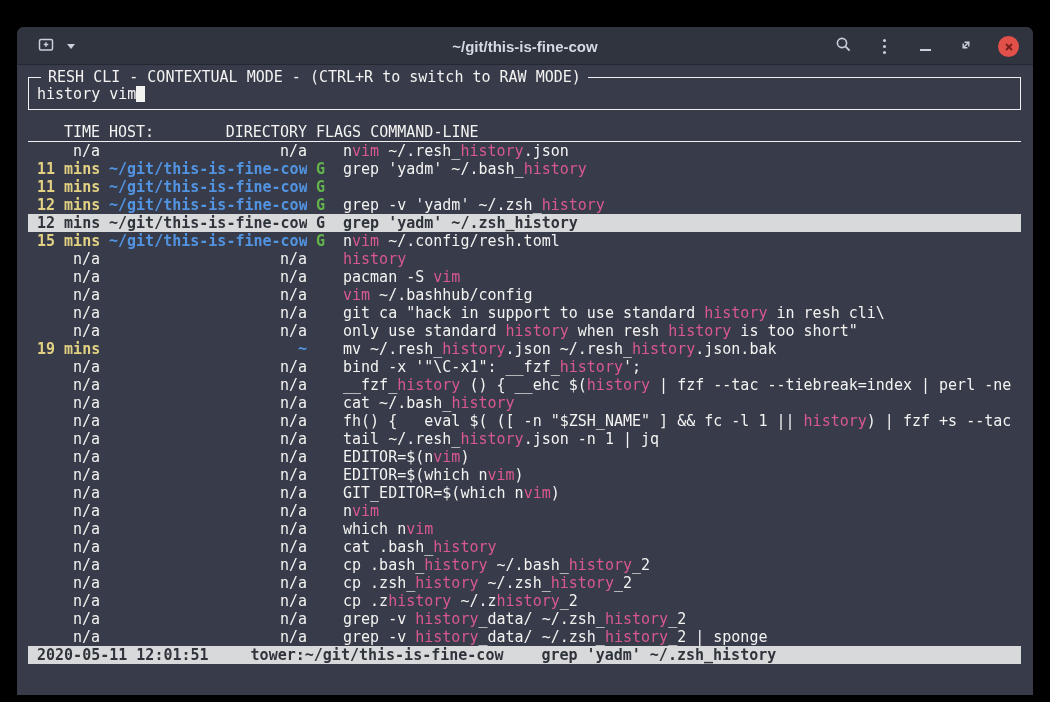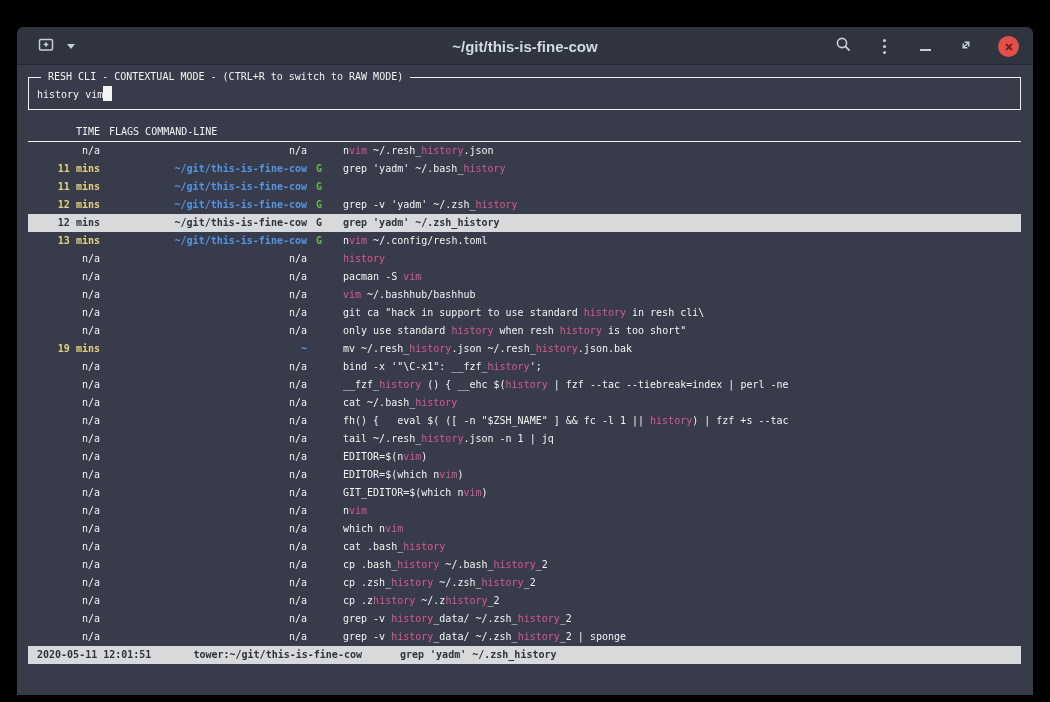--- a/index.html
+++ b/index.html
@@ -24,21 +24,21 @@
          color:var(--titlebar-fg);}
   .chev{width:0;height:0;border-left:4px solid transparent;border-right:4px solid transparent;
         border-top:5px solid var(--icon);}
   .dots{display:flex;flex-direction:column;gap:3px;}
   .dots i{width:3px;height:3px;border-radius:50%;background:var(--icon);}
   .min-bar{width:11px;height:2px;background:var(--icon);margin-top:7px;}
   .close-btn{width:21px;height:21px;border-radius:50%;background:var(--close-red);
              display:flex;align-items:center;justify-content:center;}
   
   .terminal{position:absolute;top:38px;left:0;right:0;bottom:0;background:var(--term-bg);
-            padding:0 12px 0 11px;font-size:10px;line-height:18px;color:var(--fg);}
+            padding:0 12px 0 11px;font-size:15px;line-height:18px;color:var(--fg);}
   .search-box{margin-top:12px;border:1px solid var(--border);position:relative;
               padding:7px 8px 6px;}
   .box-title{position:absolute;top:-10px;left:12px;background:var(--term-bg);
              padding:0 7px;white-space:pre;}
   .query-line{height:18px;white-space:pre;}
   .cursor{display:inline-block;width:9px;height:16px;background:var(--fg);vertical-align:-3px;}
   .table-header{margin-top:13px;display:flex;border-bottom:1px solid var(--border);
                 padding-left:9px;white-space:pre;height:19px;}
   .c-time{width:63px;text-align:right;flex:none;}
   .c-dir{width:198px;text-align:right;flex:none;margin-left:9px;overflow:hidden;}
@@ -116,33 +116,34 @@
   </div>
 
   <div class="terminal">
     <div class="search-box">
       <span class="box-title">RESH CLI - CONTEXTUAL MODE - (CTRL+R to switch to RAW MODE)</span>
       <div class="query-line"><span>history vim</span><span class="cursor"></span></div>
     </div>
 
     <div class="table-header">
       <span class="c-time">TIME</span>
+      <span class="c-dir h-dir"><span>HOST:</span><span>DIRECTORY</span></span>
       <span class="h-rest">FLAGS COMMAND-LINE</span>
     </div>
 
     <div id="rows">
         <div class="row"><span class="c-time">n/a</span><span class="c-dir">n/a</span><span class="c-flag"></span><span class="c-cmd"><span>n</span><span class="m">vim</span><span> ~/.resh_</span><span class="m">history</span><span>.json</span></span></div>
         <div class="row"><span class="c-time known">11 mins</span><span class="c-dir path">~/git/this-is-fine-cow</span><span class="c-flag">G</span><span class="c-cmd"><span>grep 'yadm' ~/.bash_</span><span class="m">history</span></span></div>
         <div class="row"><span class="c-time known">11 mins</span><span class="c-dir path">~/git/this-is-fine-cow</span><span class="c-flag">G</span></div>
         <div class="row"><span class="c-time known">12 mins</span><span class="c-dir path">~/git/this-is-fine-cow</span><span class="c-flag">G</span><span class="c-cmd"><span>grep -v 'yadm' ~/.zsh_</span><span class="m">history</span></span></div>
         <div class="row selected"><span class="c-time known">12 mins</span><span class="c-dir path">~/git/this-is-fine-cow</span><span class="c-flag">G</span><span class="c-cmd"><span>grep 'yadm' ~/.zsh_</span><span class="m">history</span></span></div>
-        <div class="row"><span class="c-time known">13 mins</span><span class="c-dir path">~/git/this-is-fine-cow</span><span class="c-flag">G</span><span class="c-cmd"><span>n</span><span class="m">vim</span><span> ~/.config/resh.toml</span></span></div>
+        <div class="row"><span class="c-time known">15 mins</span><span class="c-dir path">~/git/this-is-fine-cow</span><span class="c-flag">G</span><span class="c-cmd"><span>n</span><span class="m">vim</span><span> ~/.config/resh.toml</span></span></div>
         <div class="row"><span class="c-time">n/a</span><span class="c-dir">n/a</span><span class="c-flag"></span><span class="c-cmd"><span class="m">history</span></span></div>
         <div class="row"><span class="c-time">n/a</span><span class="c-dir">n/a</span><span class="c-flag"></span><span class="c-cmd"><span>pacman -S </span><span class="m">vim</span></span></div>
-        <div class="row"><span class="c-time">n/a</span><span class="c-dir">n/a</span><span class="c-flag"></span><span class="c-cmd"><span class="m">vim</span><span> ~/.bashhub/bashhub</span></span></div>
+        <div class="row"><span class="c-time">n/a</span><span class="c-dir">n/a</span><span class="c-flag"></span><span class="c-cmd"><span class="m">vim</span><span> ~/.bashhub/config</span></span></div>
         <div class="row"><span class="c-time">n/a</span><span class="c-dir">n/a</span><span class="c-flag"></span><span class="c-cmd"><span>git ca "hack in support to use standard </span><span class="m">history</span><span> in resh cli\</span></span></div>
         <div class="row"><span class="c-time">n/a</span><span class="c-dir">n/a</span><span class="c-flag"></span><span class="c-cmd"><span>only use standard </span><span class="m">history</span><span> when resh </span><span class="m">history</span><span> is too short"</span></span></div>
         <div class="row"><span class="c-time known">19 mins</span><span class="c-dir path">~</span><span class="c-flag"></span><span class="c-cmd"><span>mv ~/.resh_</span><span class="m">history</span><span>.json ~/.resh_</span><span class="m">history</span><span>.json.bak</span></span></div>
         <div class="row"><span class="c-time">n/a</span><span class="c-dir">n/a</span><span class="c-flag"></span><span class="c-cmd"><span>bind -x '"\C-x1": __fzf_</span><span class="m">history</span><span>';</span></span></div>
         <div class="row"><span class="c-time">n/a</span><span class="c-dir">n/a</span><span class="c-flag"></span><span class="c-cmd"><span>__fzf_</span><span class="m">history</span><span> () { __ehc $(</span><span class="m">history</span><span> | fzf --tac --tiebreak=index | perl -ne</span></span></div>
         <div class="row"><span class="c-time">n/a</span><span class="c-dir">n/a</span><span class="c-flag"></span><span class="c-cmd"><span>cat ~/.bash_</span><span class="m">history</span></span></div>
         <div class="row"><span class="c-time">n/a</span><span class="c-dir">n/a</span><span class="c-flag"></span><span class="c-cmd"><span>fh() {   eval $( ([ -n "$ZSH_NAME" ] &amp;&amp; fc -l 1 || </span><span class="m">history</span><span>) | fzf +s --tac</span></span></div>
         <div class="row"><span class="c-time">n/a</span><span class="c-dir">n/a</span><span class="c-flag"></span><span class="c-cmd"><span>tail ~/.resh_</span><span class="m">history</span><span>.json -n 1 | jq</span></span></div>
         <div class="row"><span class="c-time">n/a</span><span class="c-dir">n/a</span><span class="c-flag"></span><span class="c-cmd"><span>EDITOR=$(n</span><span class="m">vim</span><span>)</span></span></div>
         <div class="row"><span class="c-time">n/a</span><span class="c-dir">n/a</span><span class="c-flag"></span><span class="c-cmd"><span>EDITOR=$(which n</span><span class="m">vim</span><span>)</span></span></div>

